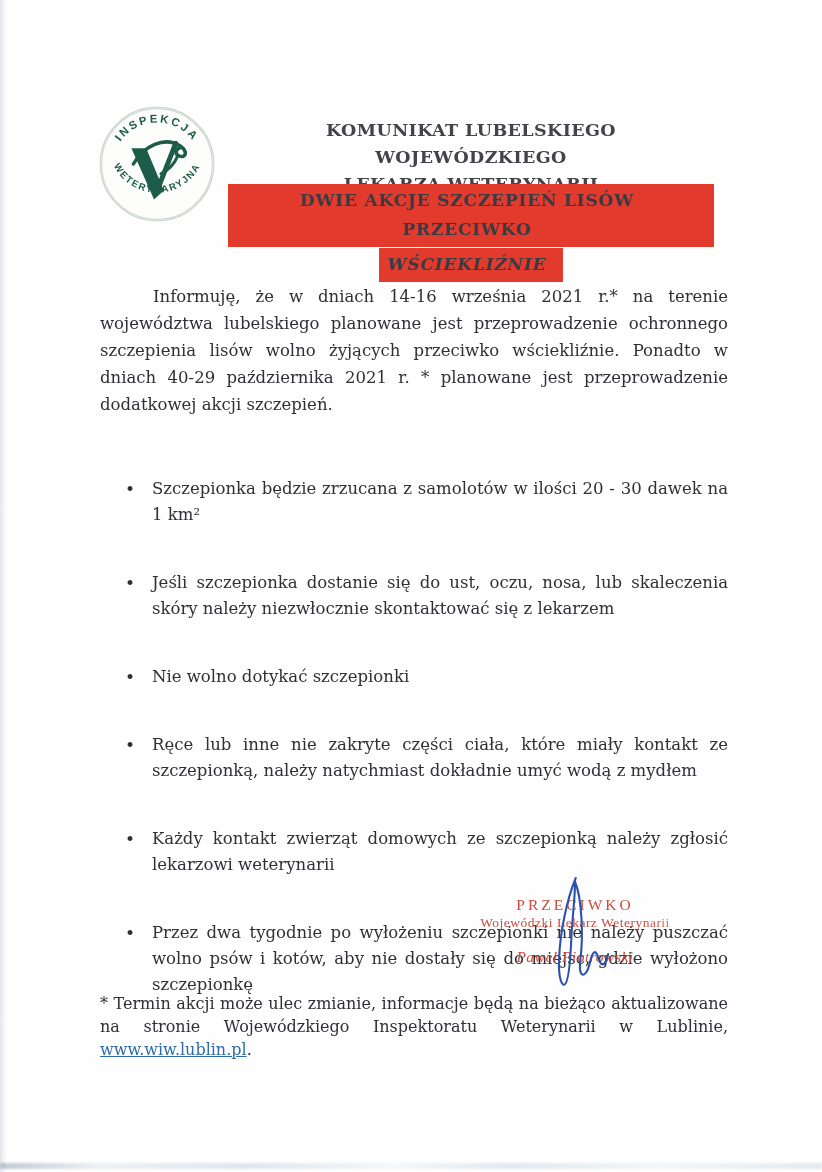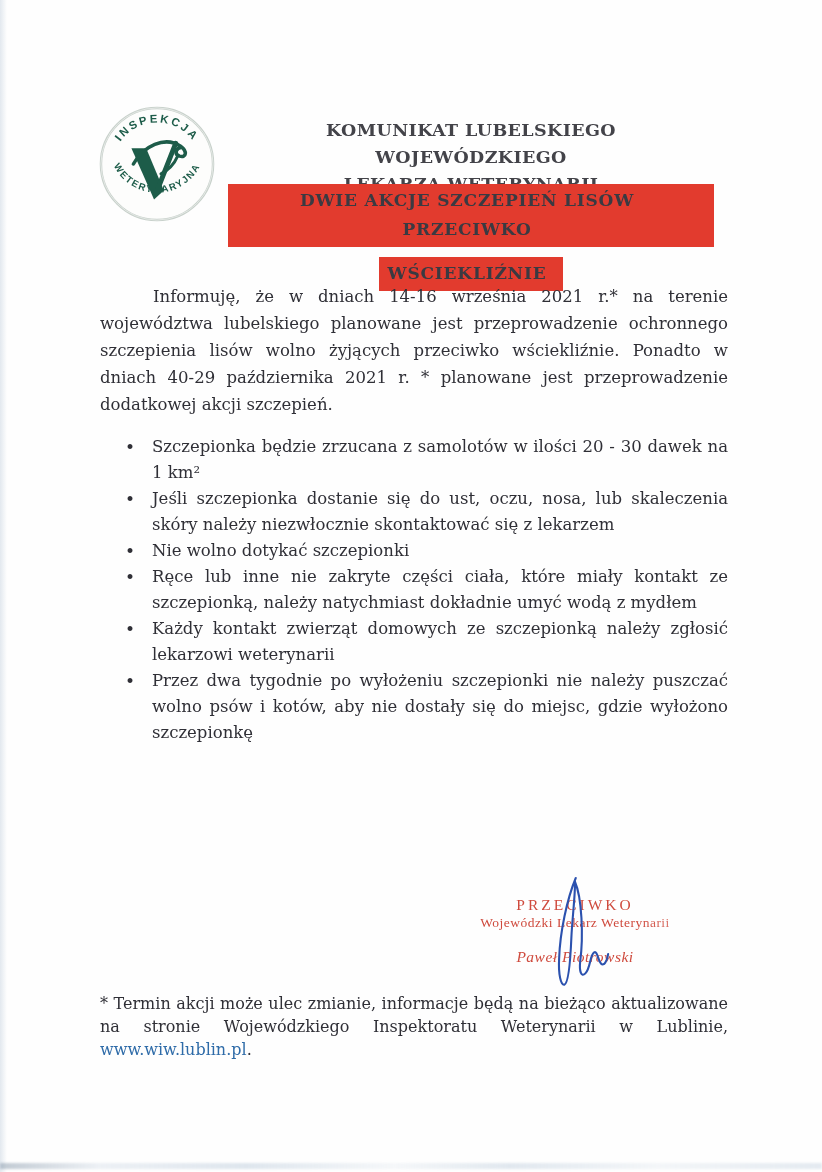--- a/index.html
+++ b/index.html
@@ -38,41 +38,42 @@
     font-size: 17px;
     line-height: 29px;
     letter-spacing: 0.8px;
     color: #3a3a42;
   }
   .banner-block .hl {
     background: var(--banner-red, #e23b2e);
     padding: 2px 17px 3px 9px;
     display: inline-block;
   }
-  .banner-block .hl + br + .hl { margin-top: 10px; }
+  .banner-block .hl + br + .hl { margin-top: 1px; font-style: italic; }
   
   .intro {
     position: absolute;
     left: 100px; top: 283px; width: 628px;
     font-size: 16.5px;
     line-height: 27px;
     text-align: justify;
     text-indent: 53px;
   }
   .bullet-list {
     position: absolute;
     left: 100px; top: 434px; width: 628px;
     list-style: none;
     font-size: 16.5px;
     line-height: 26px;
     text-align: justify;
   }
   .bullet-list li {
     position: relative;
     padding-left: 52px;
+    margin-top: 42px;
   }
   .bullet-list li::before {
     content: "•";
     position: absolute;
     left: 25px;
     font-size: 17px;
   }
   
   .signature-area {
     position: absolute;
@@ -100,20 +101,21 @@
   
   .footnote {
     position: absolute;
     left: 100px; top: 992px; width: 628px;
     font-size: 16px;
     line-height: 23px;
     text-align: justify;
   }
   .footnote a {
     color: var(--link-blue, #2e6ba8);
+    text-decoration: underline;
     cursor: pointer;
   }
   
   .scan-left {
     position: absolute; left: 0; top: 0; bottom: 0; width: 7px;
     background: linear-gradient(90deg, rgba(185,200,215,0.40), rgba(185,200,215,0));
   }
   .scan-bottom {
     position: absolute; left: 0; right: 0; bottom: 3px; height: 6px;
     background: linear-gradient(90deg,

